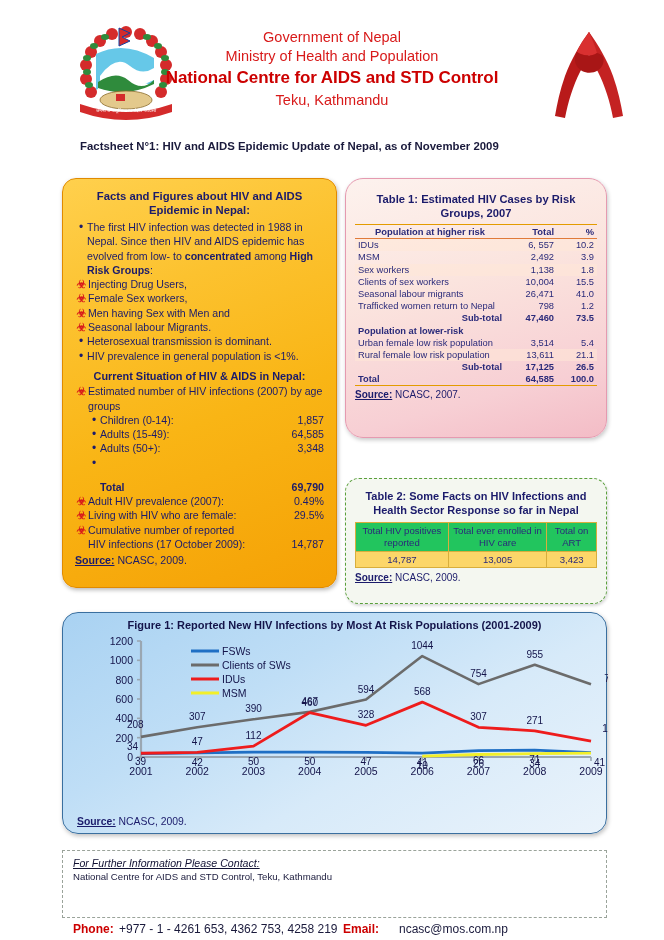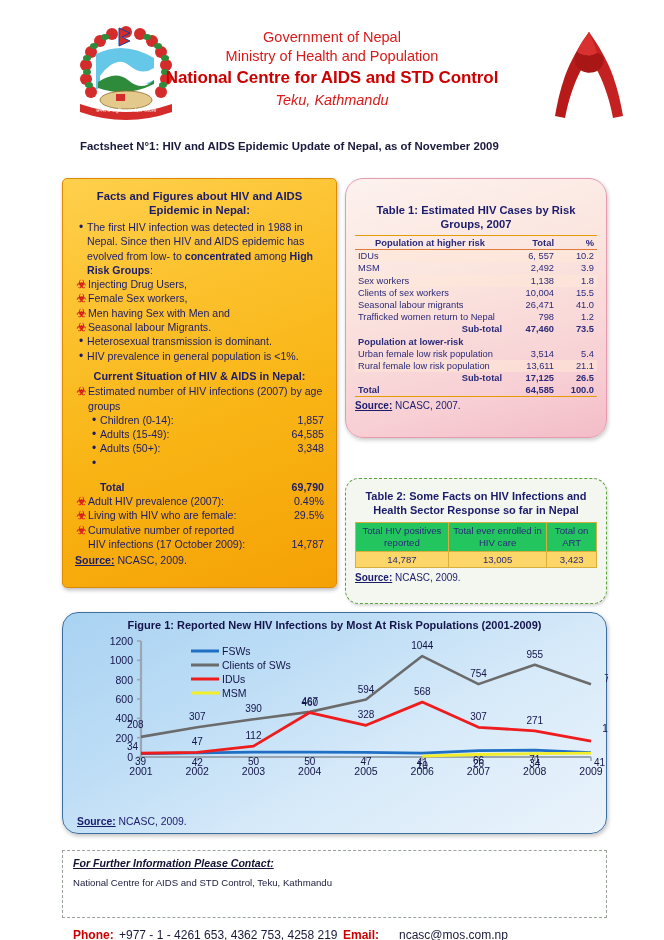--- a/index.html
+++ b/index.html
@@ -13,34 +13,34 @@
     overflow: hidden;
   }
 
   
   .header { position:relative; height:120px; }
   .emblem { position:absolute; left:72px; top:24px; width:108px; height:102px; }
   .ribbon { position:absolute; right:35px; top:26px; width:80px; height:96px; }
   .org-block { position:absolute; left:0; right:0; top:28px; text-align:center; }
   .org-1, .org-2, .org-4 { color:#d81a1a; font-size:14.5px; line-height:19px; font-weight:normal; }
   .org-3 { color:#cc0000; font-size:17px; font-weight:bold; line-height:24px; letter-spacing:-0.1px; }
-  .org-4 { padding-top:1px;font-style:italic; }
+  .org-4 { padding-top:1px; }
 
   .factsheet-line {
     position:absolute; left:80px; top:140px;
     font-size:11.4px; font-weight:bold; color:#1a1a3c;
   }
 
   
   .panel { position:absolute; }
 
   
   .left-panel {
     left:62px; top:178px; width:275px; height:410px;
-    border-radius:5px;
+    border-radius:14px;
     background: linear-gradient(160deg,#ffd04d 0%, #fcc22f 28%, #f9b515 58%, #f5a105 100%);
     border:1.6px solid #e08a00;
     box-shadow: 1px 2px 4px rgba(0,0,0,0.28);
     padding:10px 12px 8px 12px;
     color:#1b1b6b;
     font-size:10.6px;
     line-height:14.3px;
   }
   .left-title { text-align:center; font-weight:bold; font-size:11.3px; line-height:14px; margin-bottom:3px; }
   .bullet-row { display:flex; align-items:flex-start; margin-bottom:0px; }
@@ -59,21 +59,21 @@
   .src { text-decoration:underline; font-weight:bold; }
   .source-line { margin-top:2px; font-size:10.6px; }
 
   
   .t1-panel {
     left:345px; top:178px; width:262px; height:260px;
     border-radius:18px;
     background: linear-gradient(165deg,#fdf2ee 0%, #fbe4de 40%, #f7cfd4 78%, #f3bcc6 100%);
     border:1.4px solid #e59ab0;
     box-shadow: 1px 2px 4px rgba(0,0,0,0.22);
-    padding:24px 9px 6px 9px;
+    padding:13px 9px 6px 9px;
   }
   .t1-title { text-align:center; font-weight:bold; font-size:11.2px; line-height:14px; color:#1b1b6b; margin-bottom:4px;}
   table.t1 { width:100%; border-collapse:collapse; font-size:9.3px; color:#2a2a7a; }
   table.t1 td, table.t1 th { padding:1.1px 3px; }
   table.t1 th { font-weight:bold; font-size:9.4px; }
   .t1 .hdrow th { border-top:1.8px solid #e39b00; border-bottom:1.4px solid #e07a3a; }
   .t1 .num { text-align:right; width:52px; }
   .t1 .pct { text-align:right; width:40px; }
   .t1 .rowA { background: rgba(255,231,215,0.55); }
   .t1 .sub td { font-weight:bold; }
@@ -116,21 +116,21 @@
 
   
   .footer {
     position:absolute; left:62px; top:850px; width:545px; height:68px;
     border:1.5px dashed #9aa39a;
     background:#ffffff;
     padding:6px 10px;
     font-size:9.6px;
     color:#1a1a3c;
   }
-  .f-title { font-weight:bold; font-style:italic; text-decoration:underline; font-size:10.6px; margin-bottom:8px; color:#111133;}
+  .f-title { font-weight:normal; font-style:italic; text-decoration:underline; font-size:10.6px; margin-bottom:2px; color:#111133;}
   .f-org { font-size:9.6px; margin-bottom:2px; }
   .f-grid { display:grid; grid-template-columns:46px 224px 56px auto; row-gap:2px; font-size:12px;margin-top:40px; }
   .f-lab { color:#cc0000; font-weight:bold; }
   .f-val { color:#1a1a3c; }
 </style>
 </head>
 <body>
 
 <div class="header">
 

